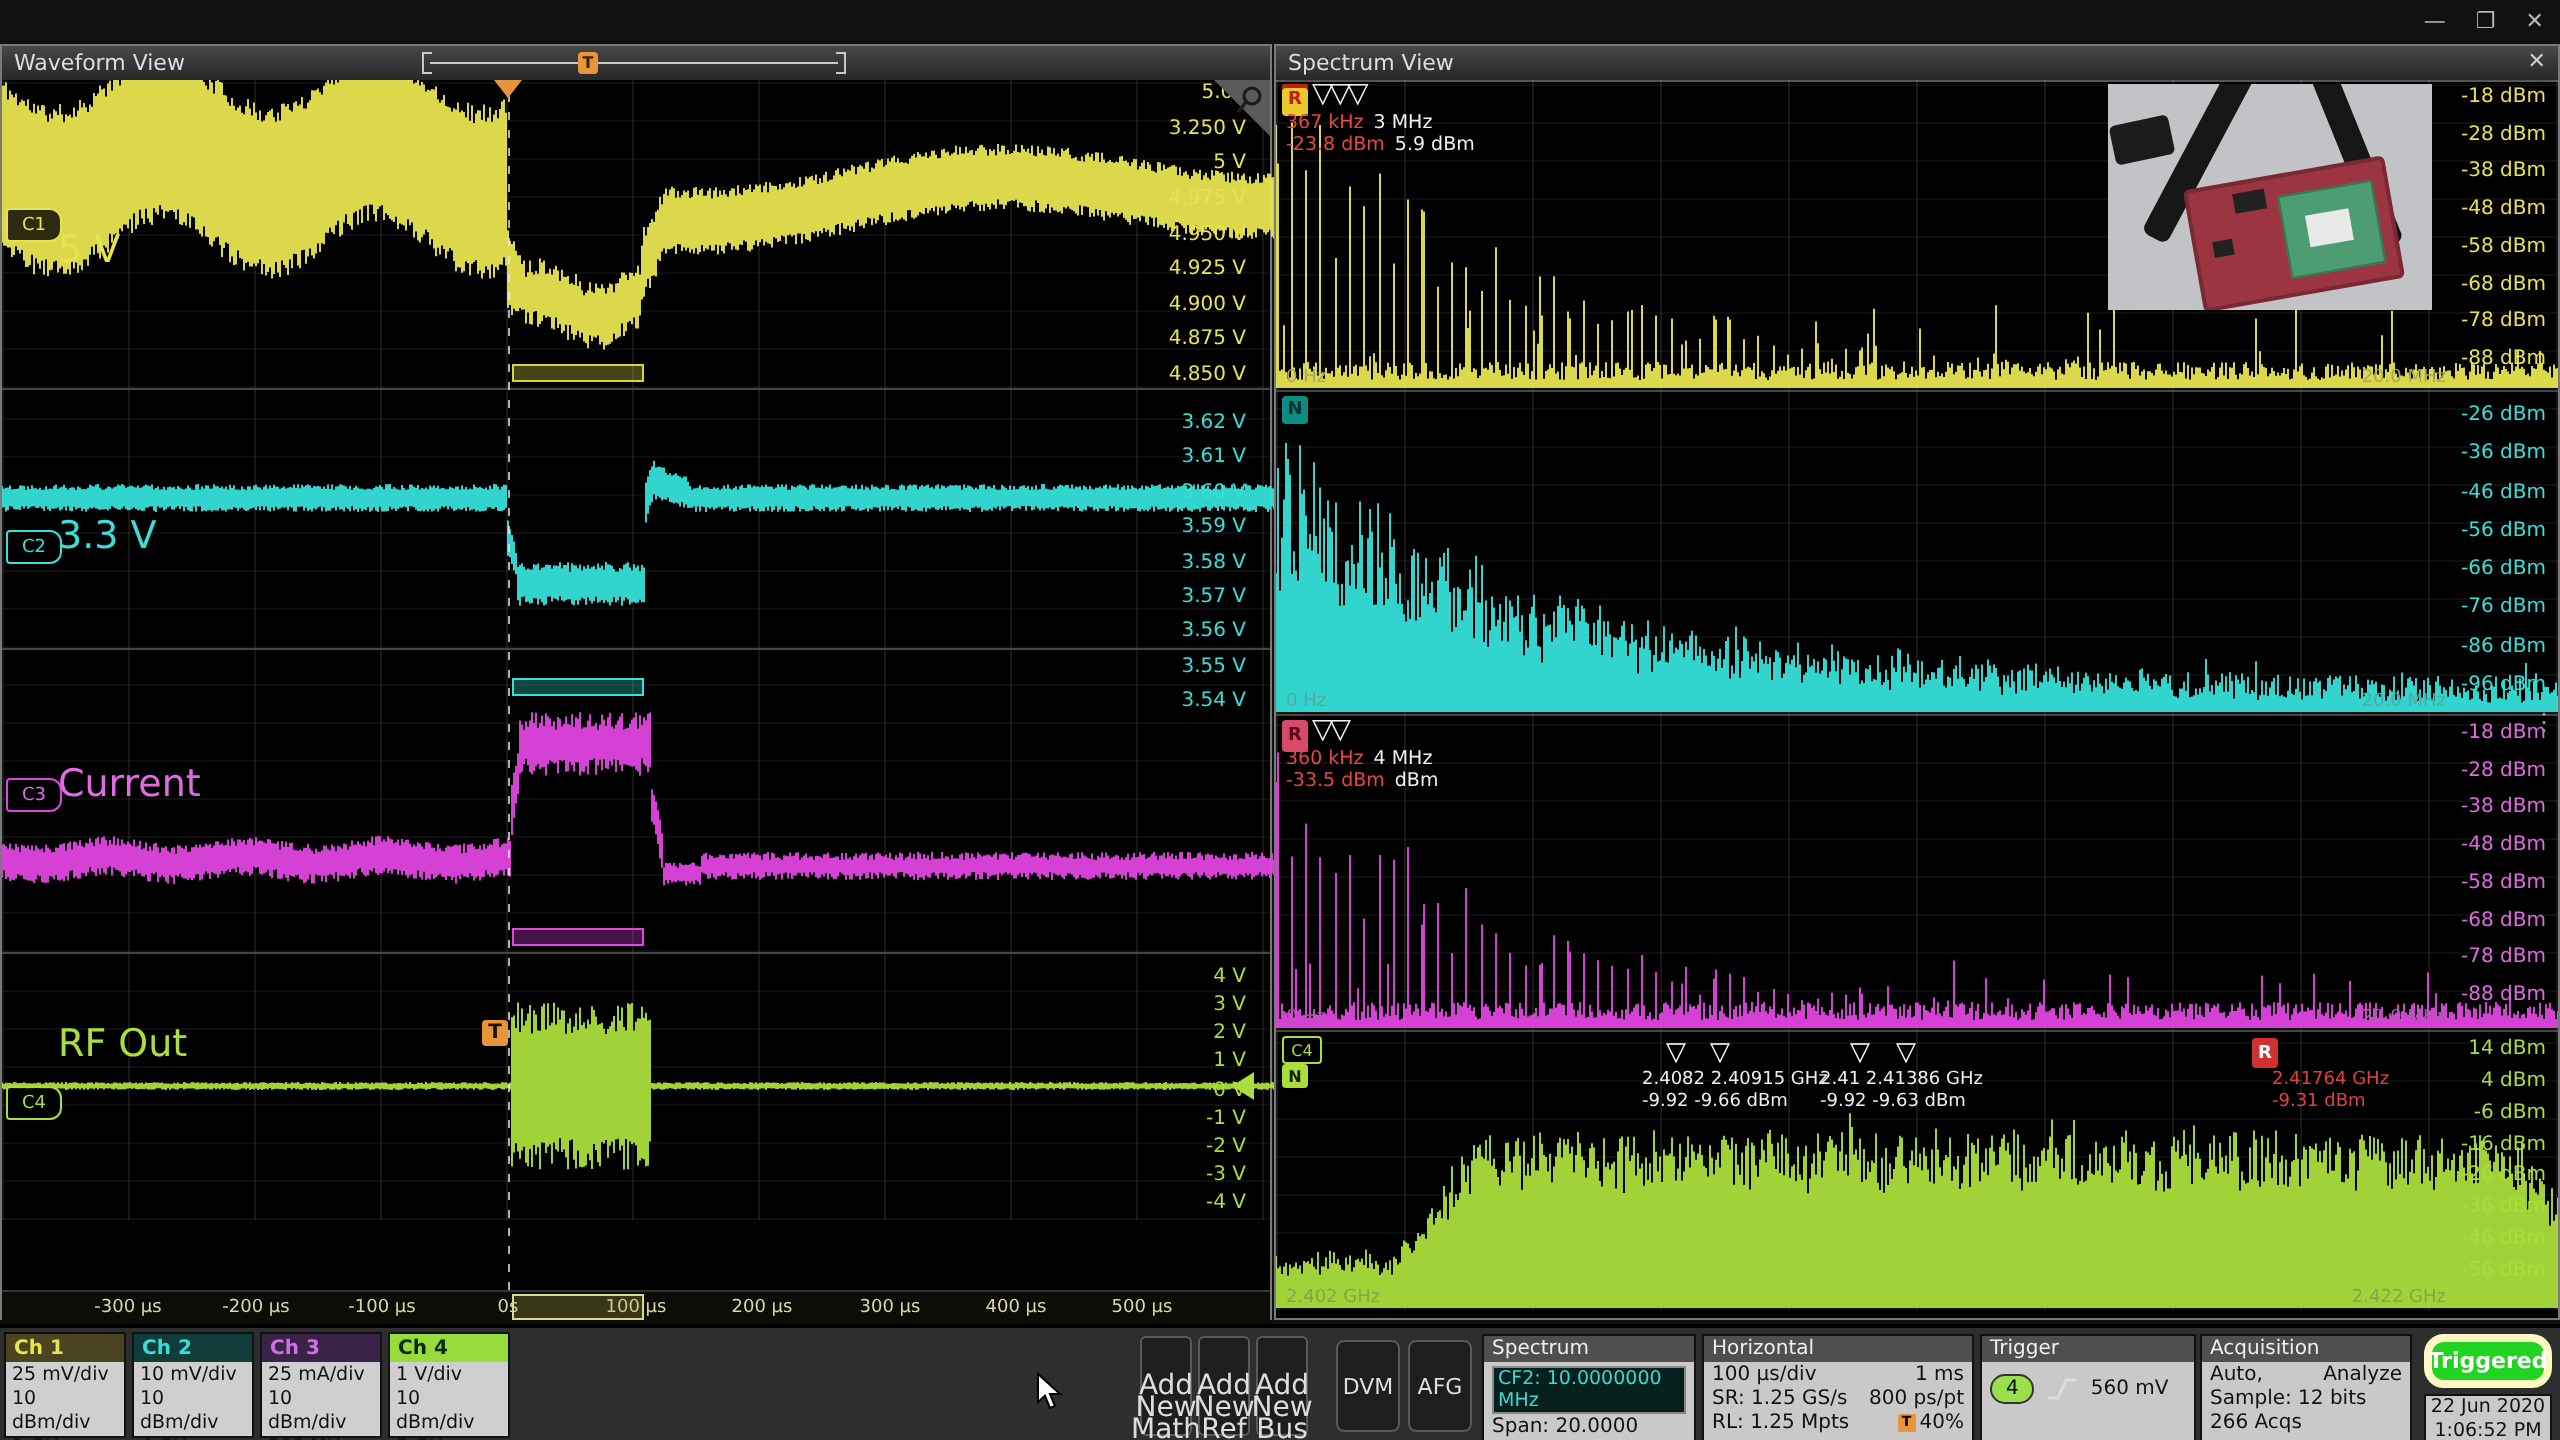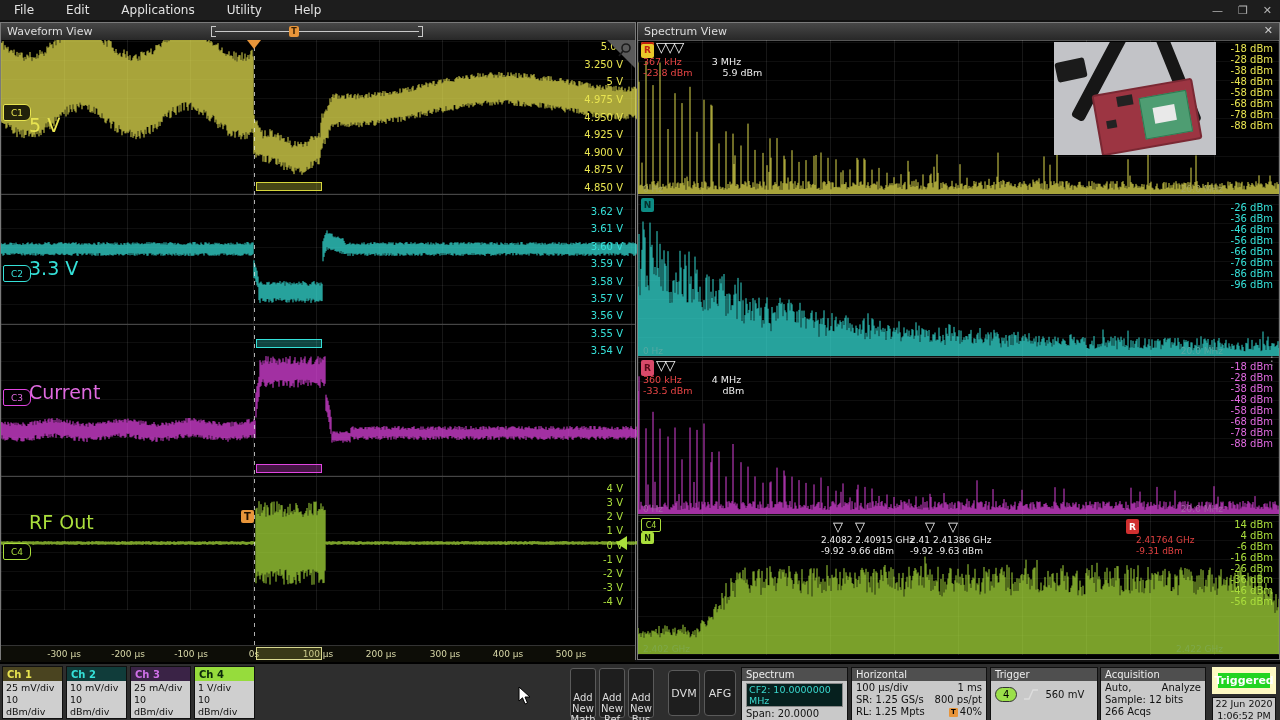--- a/index.html
+++ b/index.html
@@ -75,39 +75,39 @@
   .time-axis span:nth-child(7){left:444px;} .time-axis span:nth-child(8){left:507px;}
   .time-axis span:nth-child(9){left:570px;}
   .zoomwin{position:absolute;left:255px;top:1px;width:66px;height:13px;box-sizing:border-box;
     background:rgba(170,170,70,.28);border:1px solid #d8d890;}
 
   
   .spec-rows{position:absolute;top:17px;left:0;width:641px;height:616px;}
   .srow{position:relative;width:641px;box-sizing:border-box;border-bottom:1px solid #454545;
     background-image:repeating-linear-gradient(90deg,rgba(255,255,255,.09) 0 1px,transparent 1px 64px),
       repeating-linear-gradient(0deg,rgba(255,255,255,.055) 0 1px,transparent 1px 19px);}
-  .spec-scale{position:absolute;display:flex;flex-direction:column;
+  .spec-scale{position:absolute;display:flex;flex-direction:column;justify-content:space-between;
     align-items:flex-end;z-index:6;font-size:10px;line-height:11px;right:6px;}
   .ss1{top:3px;height:142px;color:#e8e450;}
   .ss2{top:6px;height:146px;color:#35e0d8;}
   .ss3{top:3px;height:142px;color:#e06ae0;}
   .ss4{top:3px;height:122px;color:#aade3c;}
   .freq-l{position:absolute;left:5px;bottom:1px;font-size:9px;z-index:5;}
   .freq-r{position:absolute;right:56px;bottom:1px;font-size:9px;z-index:5;}
   .f1{color:#a8a860;}.f2{color:#55a8a2;}.f3{color:#a860a8;}.f4{color:#7ea84a;}
   .rm-badge{position:absolute;left:3px;top:2px;width:13px;height:16px;border-radius:2px;font-size:9px;
     font-weight:bold;display:flex;align-items:center;justify-content:center;z-index:5;}
   .rm1{background:#e8c82a;color:#c02010;box-shadow:0 2px 0 #c02010 inset;}
   .rm3{background:#d84a6a;color:#5a0a18;}
   .nm-badge{position:absolute;left:3px;top:2px;width:13px;height:14px;background:#0d8c84;color:#03302c;
     font-size:9px;font-weight:bold;display:flex;align-items:center;justify-content:center;z-index:5;border-radius:2px;}
   .tri-row{position:absolute;left:18px;top:-1px;color:#f0f0f0;font-size:14px;letter-spacing:-2px;z-index:5;}
   .readout{position:absolute;left:5px;top:16px;font-size:9.5px;line-height:11px;z-index:5;white-space:nowrap;}
   .rd-red{color:#e84545;margin-right:5px;}
-  .rd-wh{color:#eee;margin-left:25px;}
+  .rd-wh{color:#eee;}
   .c4b{position:absolute;left:3px;top:2px;width:18px;height:12px;border:1px solid #aade3c;color:#aade3c;
     background:#000;font-size:8px;display:flex;align-items:center;justify-content:center;z-index:5;border-radius:2px;}
   .n4b{position:absolute;left:3px;top:16px;width:13px;height:12px;background:#aade3c;color:#102000;
     font-size:8px;font-weight:bold;display:flex;align-items:center;justify-content:center;z-index:5;border-radius:2px;}
   .mk-tri{position:absolute;top:3px;color:#fff;font-size:13px;z-index:5;}
   .mkblock{position:absolute;top:19px;font-size:9px;color:#eee;line-height:11px;z-index:5;white-space:nowrap;}
   .ref4{position:absolute;left:488px;top:3px;width:13px;height:15px;background:#d03030;color:#fff;
     font-size:9px;font-weight:bold;display:flex;align-items:center;justify-content:center;border-radius:2px;z-index:5;}
   .ref4text{position:absolute;left:498px;top:19px;color:#e04040;font-size:9px;line-height:11px;z-index:5;white-space:nowrap;}
   .grip{position:absolute;right:1px;bottom:-8px;color:#999;font-size:12px;z-index:7;line-height:8px;}
@@ -131,57 +131,50 @@
   .chbadge .hdr{height:14px;font-size:10px;padding-left:4px;display:flex;align-items:center;font-weight:bold;}
   .h1{background:#4a4420;color:#e8e450;}
   .h2{background:#103c3a;color:#35e0d8;}
   .h3{background:#3a2346;color:#d070e8;}
   .h4{background:#96dc3c;color:#0a280a;}
   .chbadge .bd{padding:1px 3px;line-height:12px;}
   .bd-row{display:flex;justify-content:space-between;align-items:center;}
   .bwbox{font-size:6px;border:1px solid #777;padding:0 1px;color:#333;border-radius:1px;line-height:7px;}
 
   .addbtn{position:absolute;top:4px;width:26px;height:50px;background:#1e1e1e;border:1px solid #5a5a5a;
-    border-radius:3px;color:#ddd;font-size:10px;display:flex;flex-direction:column;align-items:center;
-    justify-content:space-between;line-height:11px;box-sizing:border-box;padding-top:18px;}
+    border-radius:3px;color:#ddd;font-size:14px;display:flex;flex-direction:column;align-items:center;
+    justify-content:center;line-height:11px;box-sizing:border-box;padding-top:18px;}
   .stripe{width:18px;height:2px;margin-bottom:5px;}
   .st-math{background:#e8a030;}.st-ref{background:#e8e8e8;}.st-bus{background:#c050d0;}
   .toolbtn{position:absolute;top:6px;width:32px;height:46px;background:#1e1e1e;border:1px solid #5a5a5a;
     border-radius:4px;color:#ddd;font-size:11px;display:flex;align-items:center;justify-content:center;box-sizing:border-box;}
 
   .panel{position:absolute;top:3px;height:54px;background:#c9c9c9;border:1px solid #101010;font-size:10px;
     color:#111;box-sizing:border-box;overflow:hidden;}
   .phdr{height:13px;background:#4f4f4f;color:#eee;font-size:10px;padding-left:4px;display:flex;align-items:center;}
   .pbody{padding:1px 4px;line-height:12px;}
   .cfline{background:#06201e;color:#3ad8ce;padding:0 2px;margin:1px 0;border:1px solid #888;font-size:9.5px;line-height:11px;}
   .hrow{display:flex;justify-content:space-between;}
   .tpos{display:inline-flex;width:9px;height:9px;background:#e8953a;color:#000;font-size:7px;align-items:center;
     justify-content:center;margin-right:2px;border-radius:1px;font-weight:bold;vertical-align:middle;}
   .trigbody{display:flex;align-items:center;gap:6px;padding:6px 4px 0 4px;}
   .srcpill{background:#9be04a;border:1px solid #333;color:#000;border-radius:8px;padding:0 7px;font-size:10px;
     height:13px;display:flex;align-items:center;}
-  .trgd{position:absolute;left:1212px;top:3px;width:64px;height:27px;background:#21d421;border-radius:0;
+  .trgd{position:absolute;left:1212px;top:3px;width:64px;height:27px;background:#21d421;border-radius:10px;
     color:#fff;font-weight:bold;font-size:11px;display:flex;align-items:center;justify-content:center;
-    border:6px solid #fef9c3;box-sizing:border-box;}
+    border:4px solid #fef9c3;box-sizing:border-box;}
   .datetime{position:absolute;left:1212px;top:33px;width:64px;height:24px;background:#c9c9c9;color:#111;
     font-size:9.5px;text-align:center;line-height:12px;border:1px solid #101010;box-sizing:border-box;}
   .cursor{position:absolute;left:518px;top:686px;z-index:99;pointer-events:none;}
 </style>
 </head>
 <body>
 
 <div class="screen">
 
-  <div class="menubar">
-    <span>File</span>
-    <span>Edit</span>
-    <span>Applications</span>
-    <span>Utility</span>
-    <span>Help</span>
-  </div>
   <div class="win-controls">
     <span>—</span>
     <span>❐</span>
     <span>✕</span>
   </div>
 
   <div class="wave-window">
     <div class="titlebar">
       <span>Waveform View</span>
       <div class="pan-slider">

